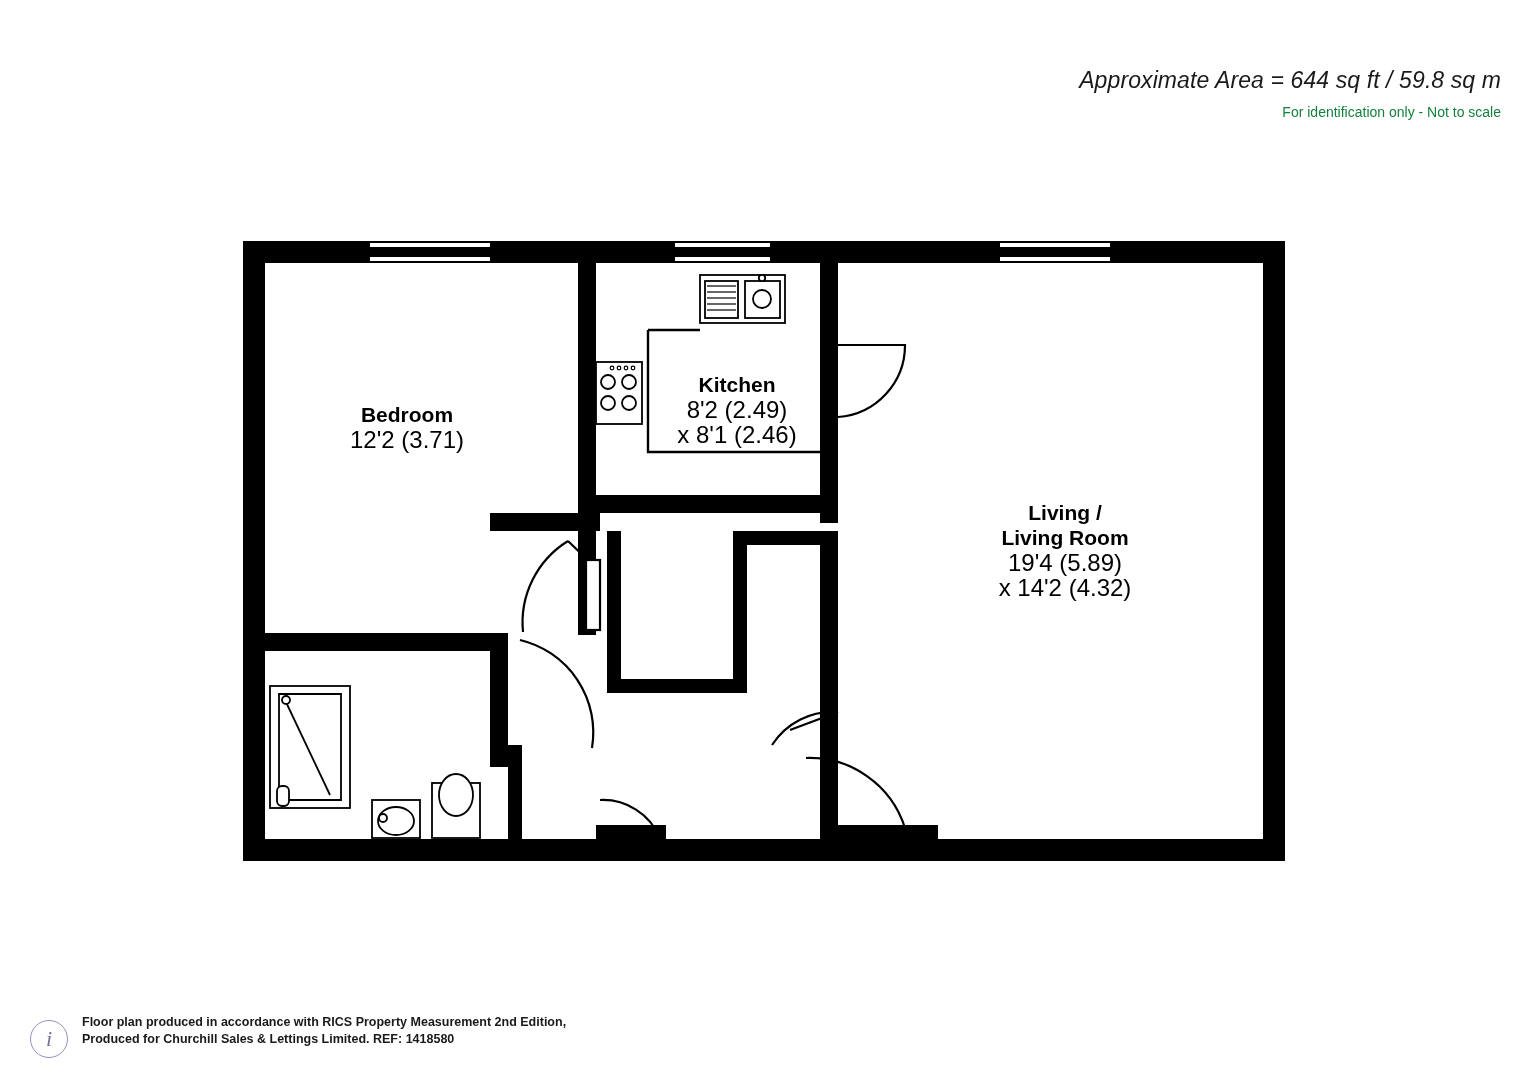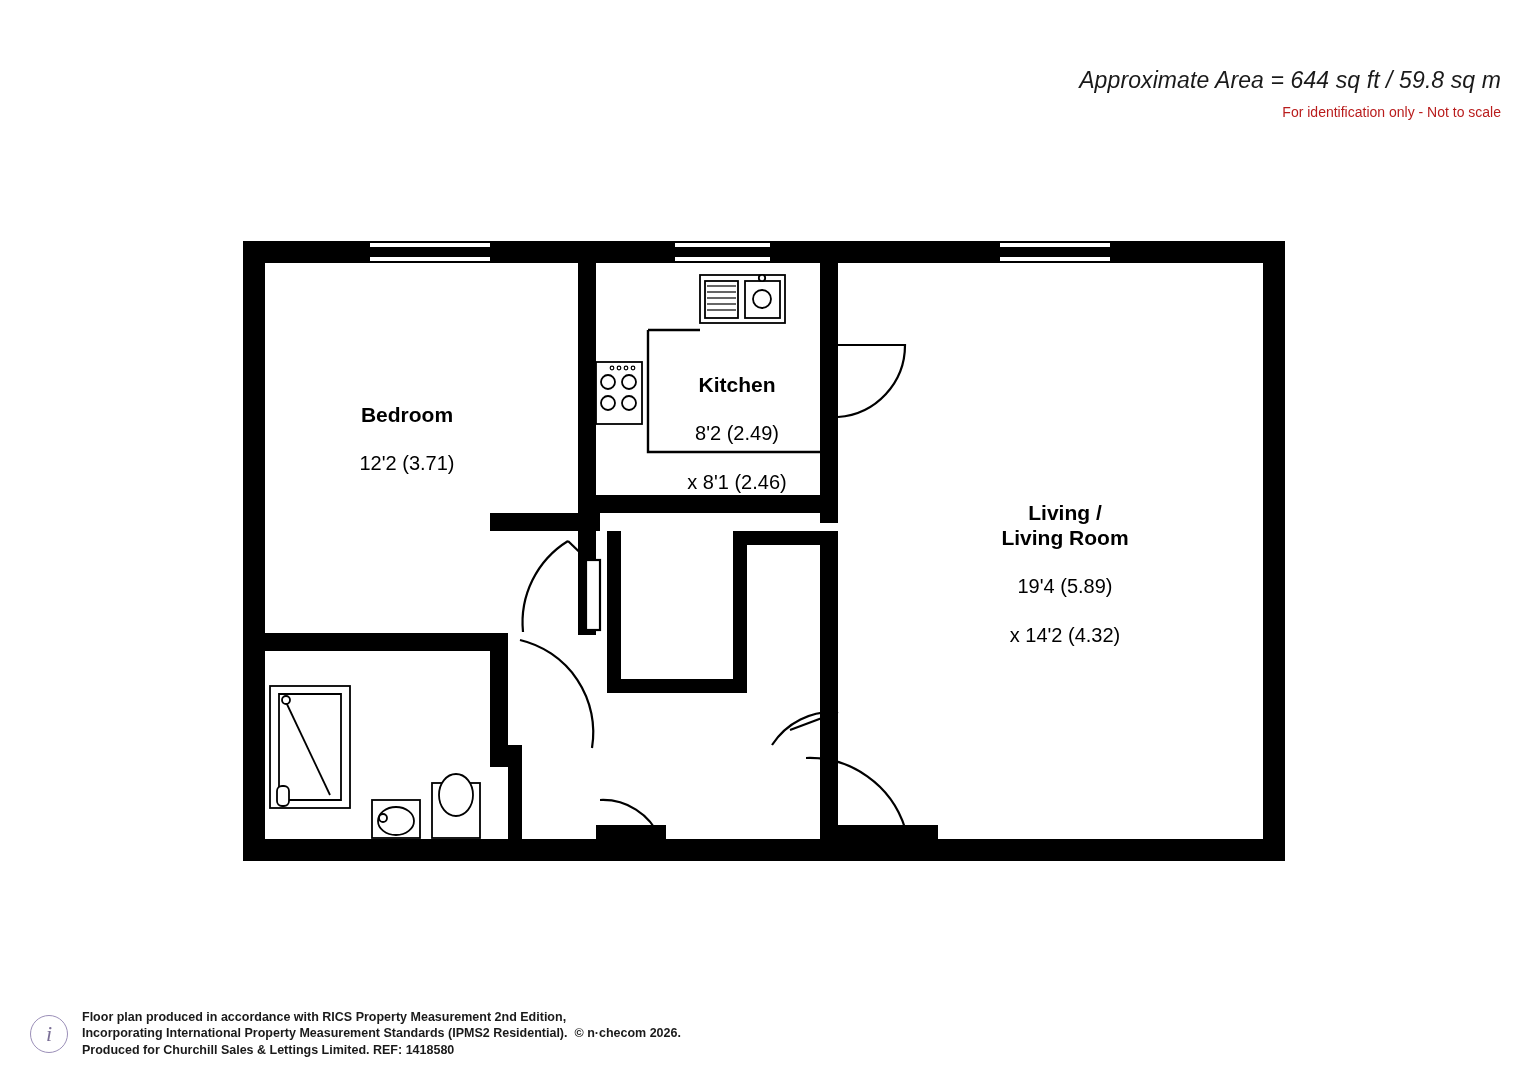--- a/index.html
+++ b/index.html
@@ -29,21 +29,21 @@
     line-height: 28px;
     margin-top: 66px;
     color: #1a1a1a;
     letter-spacing: 0.1px;
     font-style: italic;
   }
   #scale-note {
     font-size: 14px;
     line-height: 18px;
     margin-top: 9px;
-    color: #b91c1c;
+    color: #15803d;
   }
 
   
   #plan {
     position: absolute;
     left: 0;
     top: 0;
     width: 1527px;
     height: 1080px;
   }
@@ -55,24 +55,23 @@
     color: #000;
     line-height: 25px;
   }
   .room-label .rl-name {
     font-size: 21px;
     font-weight: bold;
     display: block;
     white-space: nowrap;
   }
   .room-label .rl-dim {
-    font-size: 20px;
+    font-size: 24px;
     display: block;
     white-space: nowrap;
-    margin-top: 24px;
   }
 
   #label-bedroom {
     left: 232px;
     top: 402px;
     width: 350px;
   }
   #label-kitchen {
     left: 612px;
     top: 372px;
@@ -280,16 +279,15 @@
   <span class="rl-name">Living /</span>
   <span class="rl-name">Living Room</span>
   <span class="rl-dim">19'4 (5.89)</span>
   <span class="rl-dim">x 14'2 (4.32)</span>
 </div>
 
 <div id="footer">
   <div id="footer-icon">i</div>
   <div id="footer-text">
     <span class="fl">Floor plan produced in accordance with RICS Property Measurement 2nd Edition,</span>
-    <span class="fl"><span>Incorporating International Property Measurement Standards (IPMS2 Residential).</span><span class="copy-mark">&nbsp;&nbsp;</span><span class="nichecom-n">© n·checom 2026.</span></span>
     <span class="fl">Produced for Churchill Sales &amp; Lettings Limited.   REF: 1418580</span>
   </div>
 </div>
 
 </body></html>

